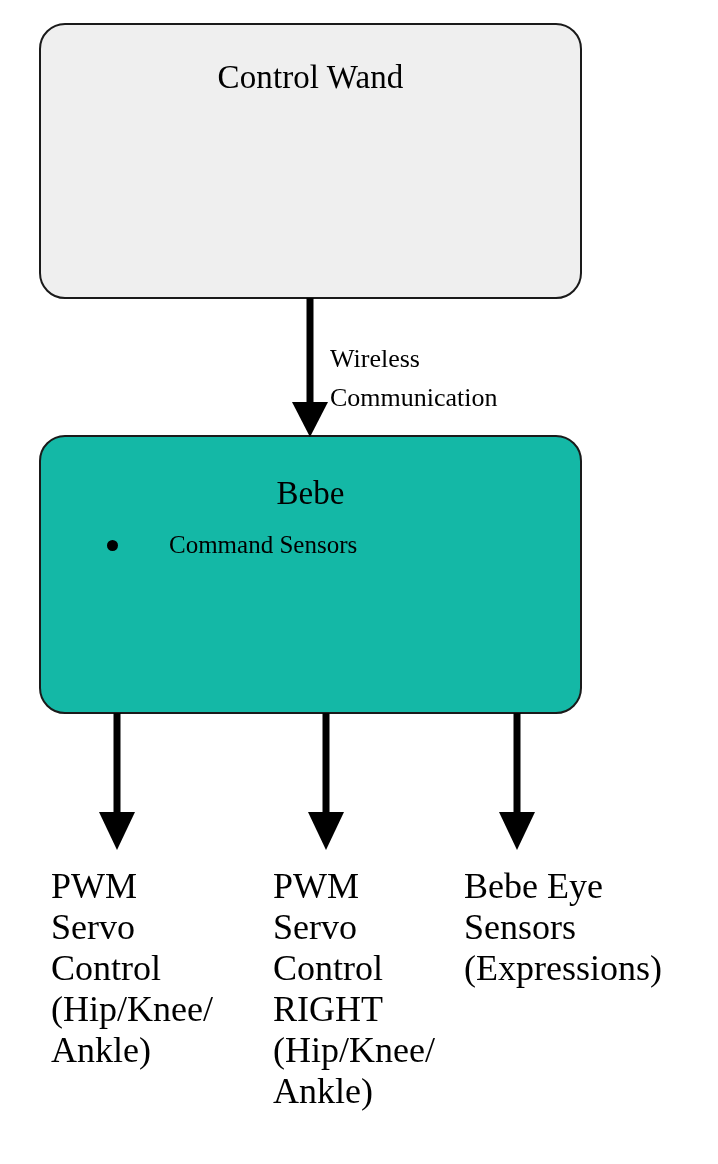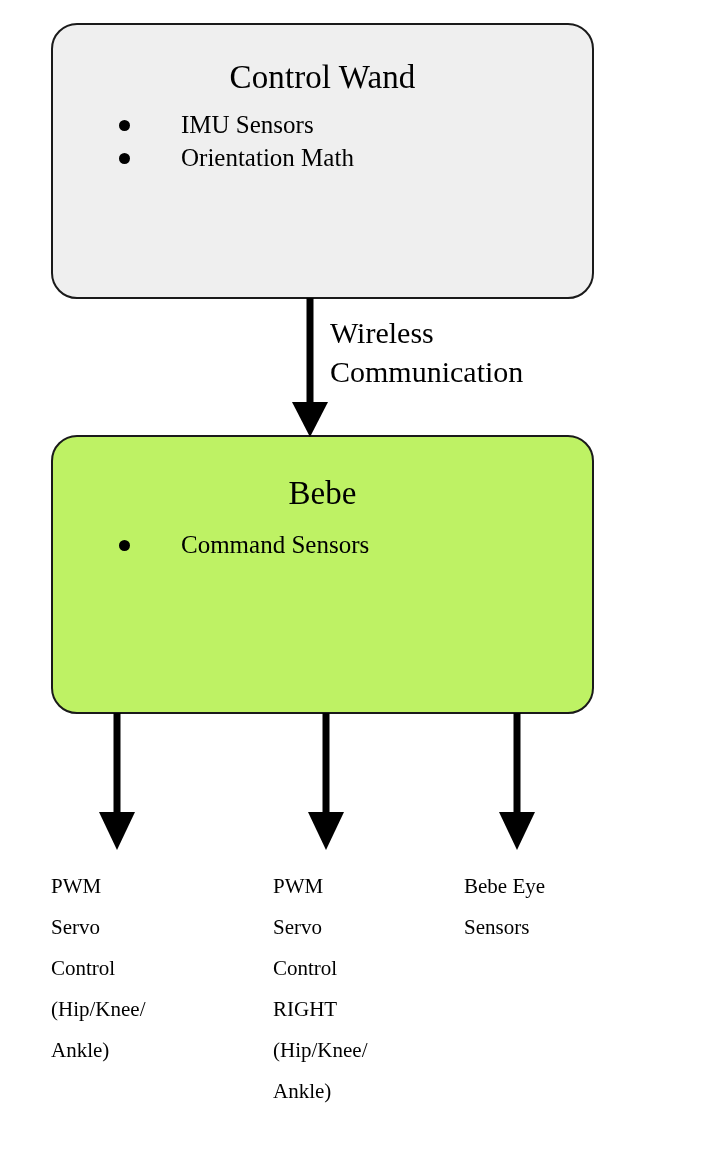--- a/index.html
+++ b/index.html
@@ -27,37 +27,36 @@
 
   
   .node-box {
     position: absolute;
     box-sizing: border-box;
     border: 2px solid #1a1a1a;
     border-radius: 26px;
     display: flex;
     flex-direction: column;
     align-items: center;
-    margin-left: 12px;
   }
 
   #box-control-wand {
     left: 39px;
     top: 23px;
     width: 543px;
     height: 276px;
     background: #efefef;
   }
 
   #box-bebe {
     left: 39px;
     top: 435px;
     width: 543px;
     height: 279px;
-    background: #bef264;
+    background: #14b8a6;
   }
 
   .node-title {
     text-align: center;
     font-size: 33px;
     line-height: 41px;
     letter-spacing: 0.1px;
     white-space: nowrap;
   }
 
@@ -104,56 +103,46 @@
     top: 0;
     width: 718px;
     height: 1164px;
     pointer-events: none;
   }
 
   
   #edge-label-wireless {
     position: absolute;
     left: 330px;
-    top: 313px;
-    font-size: 30px;
+    top: 339px;
+    font-size: 26px;
     line-height: 39px;
     white-space: nowrap;
   }
 
   
   .leaf-text {
     position: absolute;
-    font-size: 21px;
+    font-size: 36px;
     line-height: 41px;
     white-space: nowrap;
   }
   #leaf-servo-left  { left: 51px;  top: 866px; }
   #leaf-servo-right { left: 273px; top: 866px; }
   #leaf-eye-display { left: 464px; top: 866px; }
 </style>
 </head>
 <body>
 
 <div id="diagram-canvas">
 
   <div class="node-box" id="box-control-wand">
     <div class="node-title-block">
       <div class="node-title">Control Wand</div>
     </div>
-    <ul class="node-bullets">
-      <li>
-        <span class="bullet-dot"></span>
-        <span>IMU Sensors</span>
-      </li>
-      <li>
-        <span class="bullet-dot"></span>
-        <span>Orientation Math</span>
-      </li>
-    </ul>
   </div>
 
   <div class="node-box" id="box-bebe">
     <div class="node-title-block">
       <div class="node-title">Bebe</div>
     </div>
     <ul class="node-bullets">
       <li>
         <span class="bullet-dot"></span>
         <span>Command Sensors</span>
@@ -202,15 +191,16 @@
     <div>Servo</div>
     <div>Control</div>
     <div>RIGHT</div>
     <div>(Hip/Knee/</div>
     <div>Ankle)</div>
   </div>
 
   <div class="leaf-text" id="leaf-eye-display">
     <div>Bebe Eye</div>
     <div>Sensors</div>
+    <div>(Expressions)</div>
   </div>
 
 </div>
 
 </body></html>

